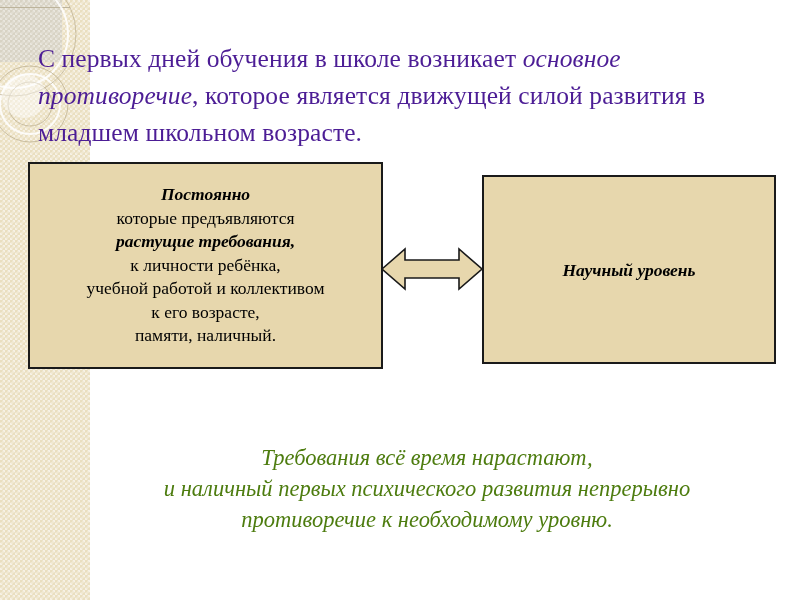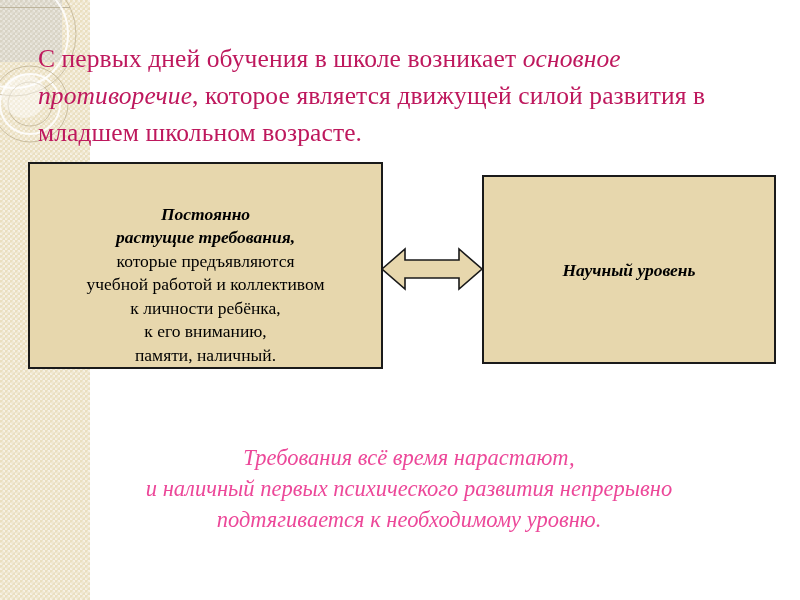--- a/index.html
+++ b/index.html
@@ -64,41 +64,40 @@
 
   
   .title {
     position: absolute;
     left: 38px;
     top: 40px;
     width: 722px;
     font-size: 25.5px;
     line-height: 37px;
     letter-spacing: 0.1px;
-    color: #be185d;
+    color: #4c1d95;
   }
   .title em { font-style: italic; }
 
   
   .box {
     position: absolute;
     box-sizing: border-box;
     border: 2px solid #1a1a1a;
     background: #e7d7ad;
     display: flex;
     align-items: center;
     justify-content: center;
     text-align: center;
   }
   .box-left {
     left: 28px;
     top: 162px;
     width: 355px;
     height: 207px;
-    align-items: flex-end;
   }
   .box-right {
     left: 482px;
     top: 175px;
     width: 294px;
     height: 189px;
     justify-content: flex-end;
   }
   .box-inner { width: 100%; }
   .box-line {
@@ -122,28 +121,28 @@
     position: absolute;
     left: 381px;
     top: 246px;
     width: 102px;
     height: 46px;
   }
 
   
   .caption {
     position: absolute;
-    left: 84px;
+    left: 102px;
     top: 442px;
     width: 650px;
     text-align: center;
     font-style: italic;
     font-size: 22.5px;
     line-height: 31px;
-    color: #ec4899;
+    color: #4d7c0f;
   }
 </style>
 </head>
 <body>
 
 <div id="slide">
 
   <div class="left-band"></div>
   <div class="corner-block"></div>
   <div class="corner-rule"></div>
@@ -169,38 +168,38 @@
     </g>
   </svg>
 
   <div class="title">
     <span>С первых дней обучения в школе возникает </span><em>основное противоречие</em><span>, которое является движущей силой развития в младшем школьном возрасте.</span>
   </div>
 
   <div class="box box-left">
     <div class="box-inner">
       <div class="box-line strong">Постоянно</div>
+      <div class="box-line">которые предъявляются</div>
       <div class="box-line strong">растущие  требования,</div>
-      <div class="box-line">которые предъявляются</div>
+      <div class="box-line">к личности ребёнка,</div>
       <div class="box-line">учебной работой и коллективом</div>
-      <div class="box-line">к личности ребёнка,</div>
-      <div class="box-line">к его вниманию,</div>
+      <div class="box-line">к его возрасте,</div>
       <div class="box-line">памяти, наличный.</div>
     </div>
   </div>
 
   <svg class="arrow" viewBox="0 0 102 46">
     <polygon points="1,23 24,3 24,14 78,14 78,3 101,23 78,43 78,32 24,32 24,43" fill="#e7d7ad" stroke="#1a1a1a" stroke-width="1.6" stroke-linejoin="miter"></polygon>
   </svg>
 
   <div class="box box-right">
     <div class="box-inner">
       <div class="box-line">Научный уровень</div>
     </div>
   </div>
 
   <div class="caption">
     <div>Требования всё время нарастают,</div>
     <div>и наличный первых психического развития непрерывно</div>
-    <div>подтягивается к необходимому уровню.</div>
+    <div>противоречие к необходимому уровню.</div>
   </div>
 
 </div>
 
 </body></html>

